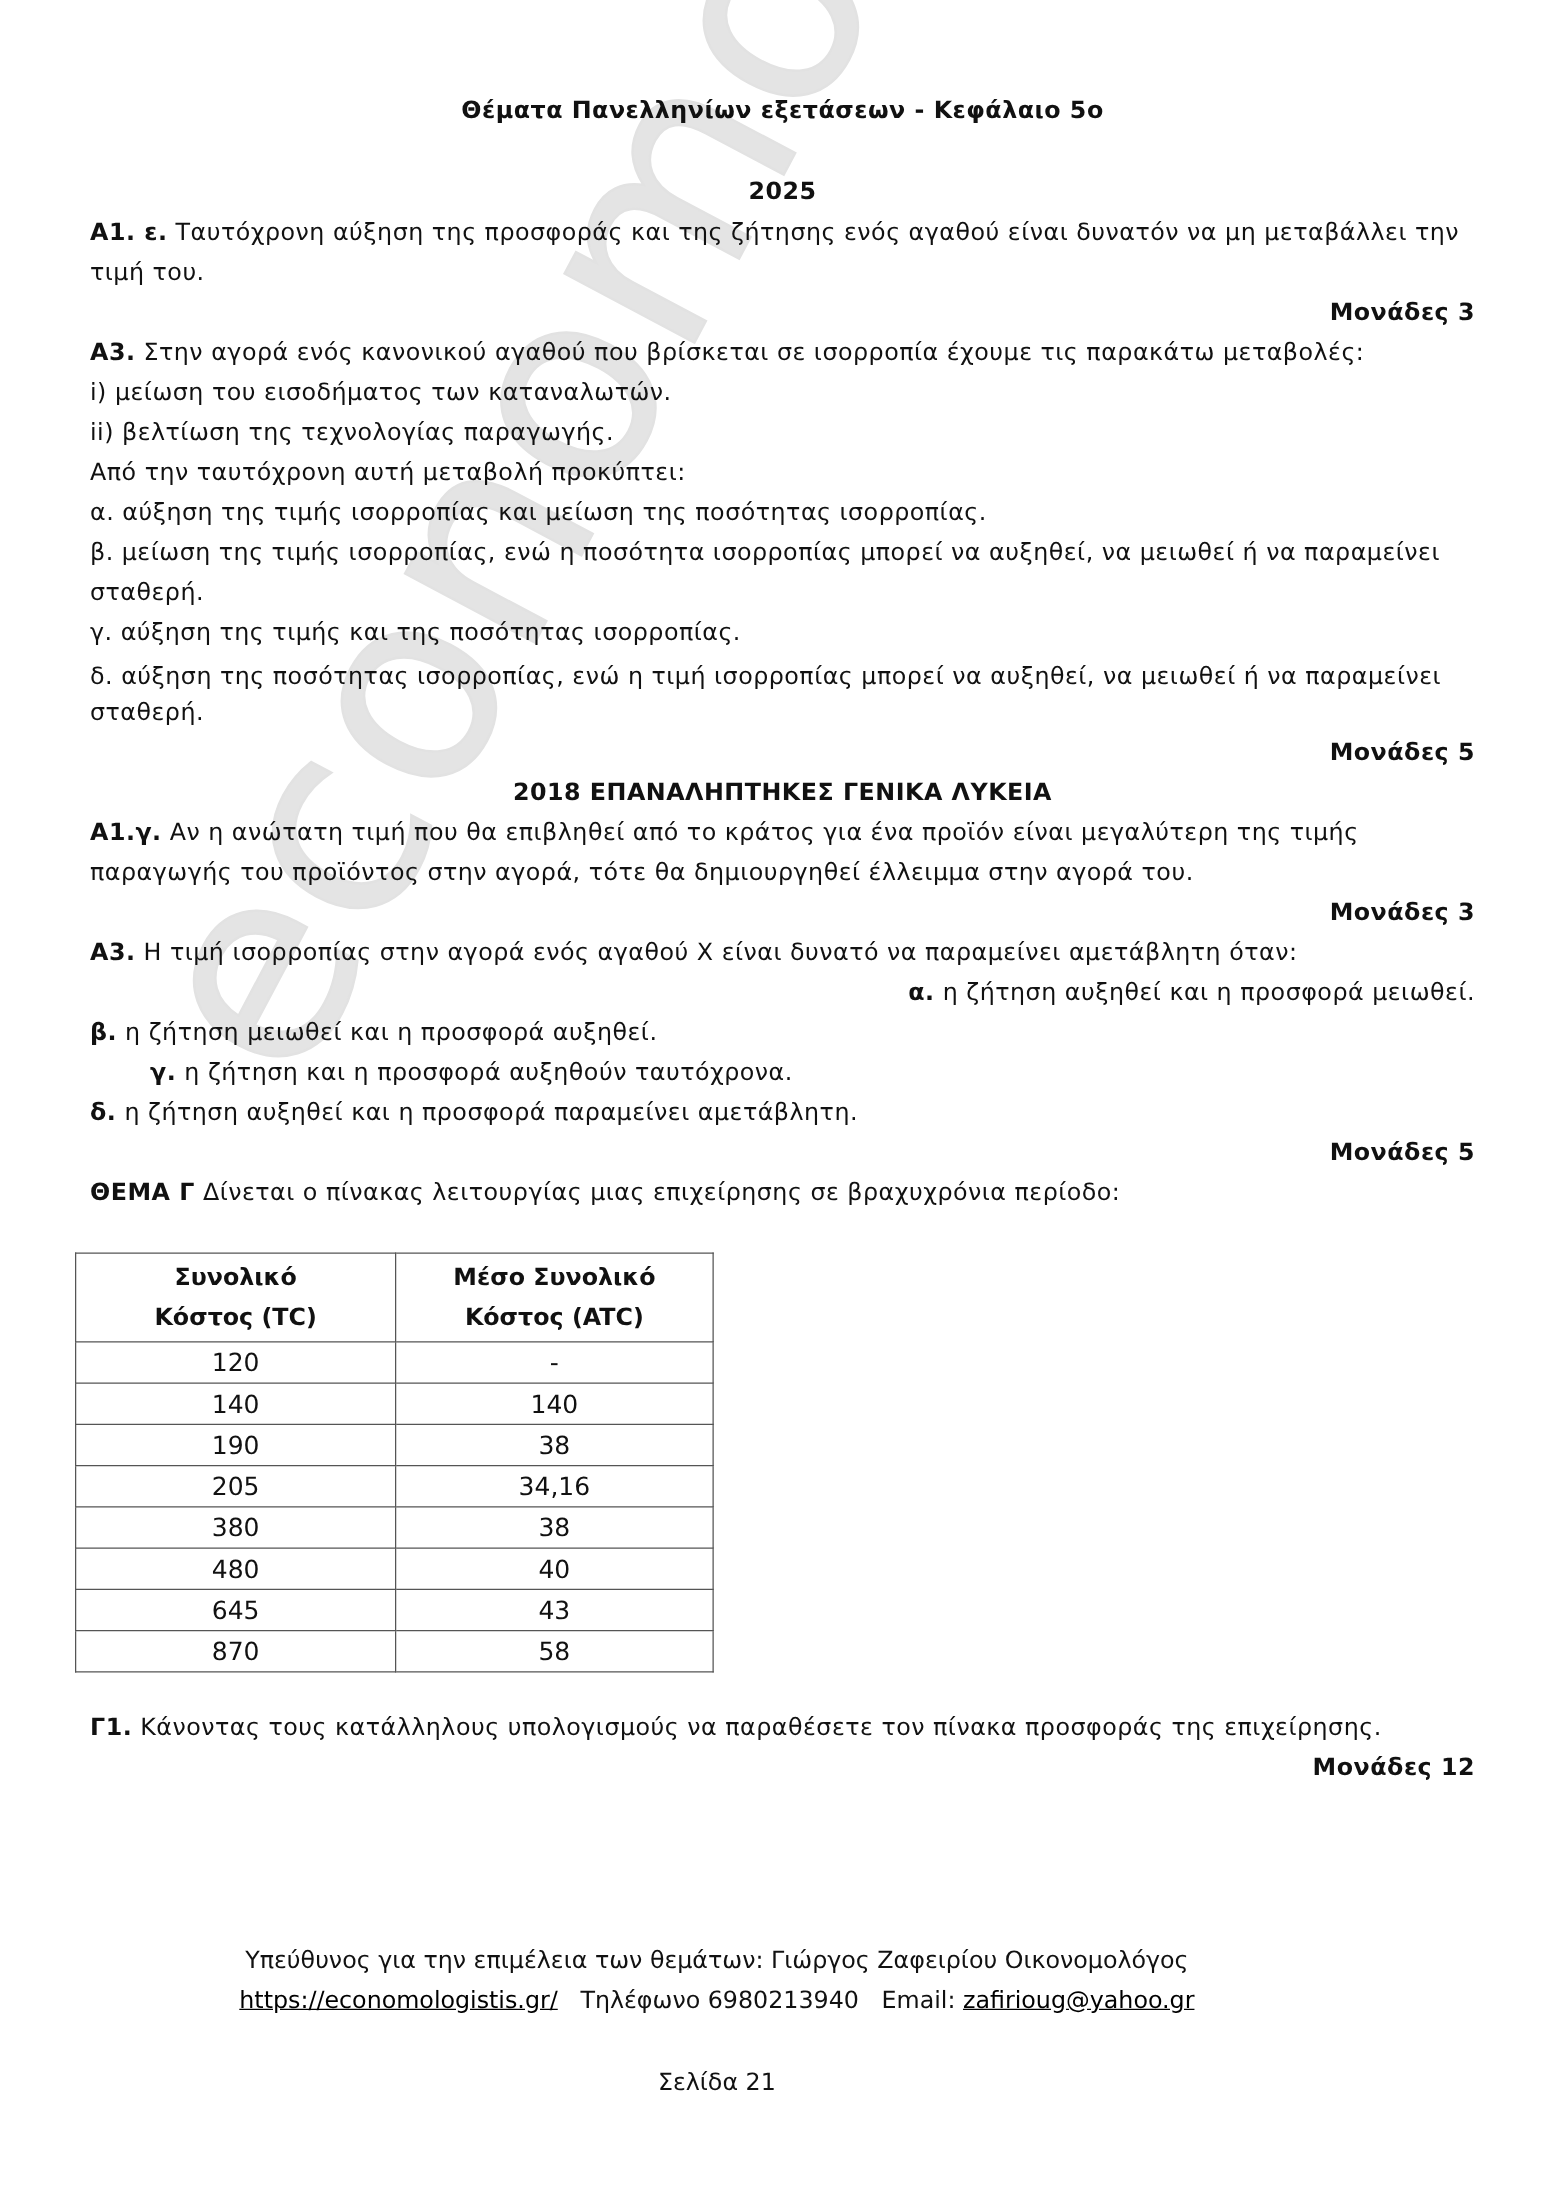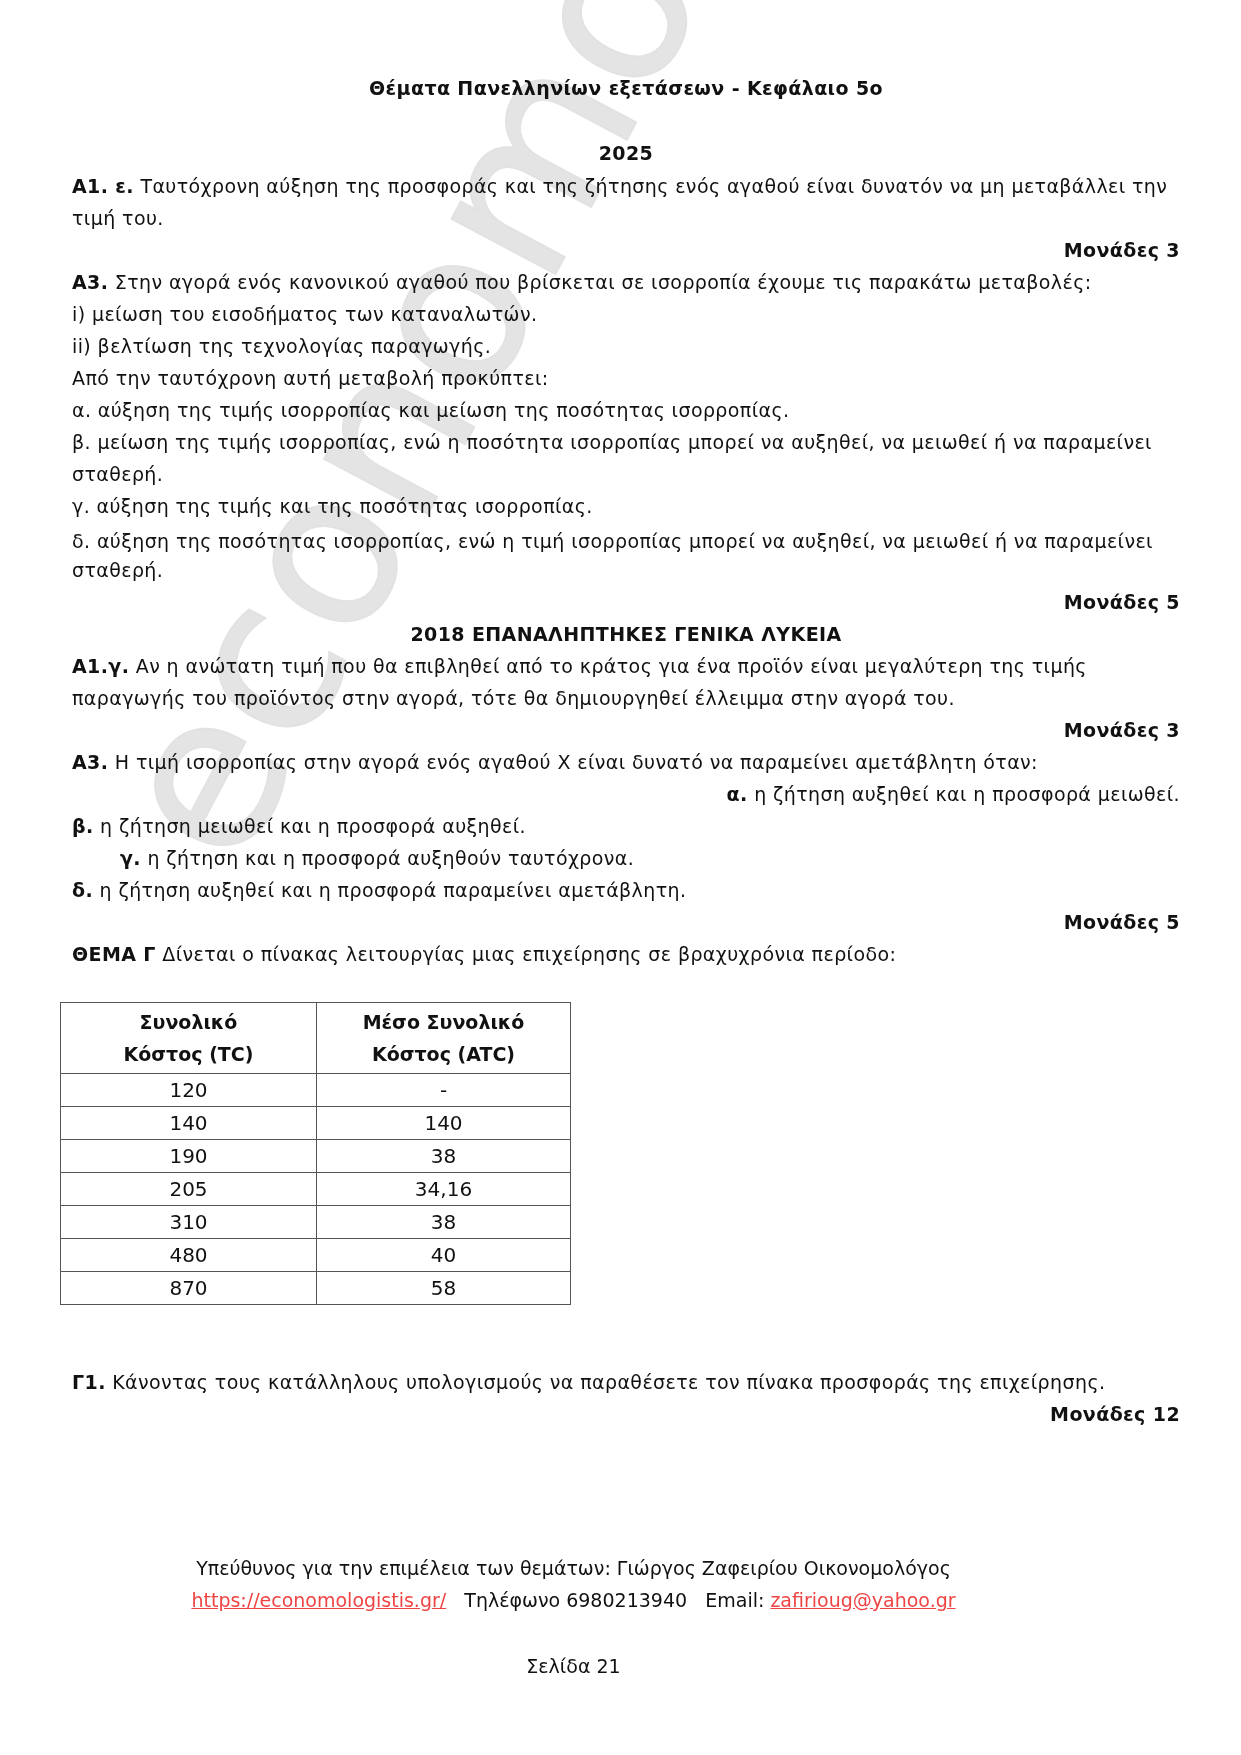--- a/index.html
+++ b/index.html
@@ -20,21 +20,21 @@
     .label { font-weight: bold; }
     table.costs { position: absolute; left: 60px; top: 1002px; width: 511px;
       border-collapse: collapse; z-index: 1; font-size: 20px; }
     table.costs th, table.costs td { border: 1.5px solid #555; text-align: center;
       padding: 0; font-family: "DejaVu Sans", sans-serif; }
     table.costs th { height: 70px; font-weight: bold; line-height: 32px; font-size: 19px; }
     table.costs td { height: 32px; line-height: 32px; }
     table.costs th:first-child, table.costs td:first-child { width: 255px; }
     .footer { position: absolute; left: 0; width: 1147px; text-align: center;
       font-size: 19px; line-height: 32px; z-index: 1; white-space: nowrap; }
-    .link { color: #ef4444; text-decoration: underline; }
+    .link { color: #000000; text-decoration: underline; }
   </style>
 </head>
 <body>
 
 <div class="page">
 
   <div class="watermark">economologistis.gr</div>
 
   <div class="content">
 
@@ -131,26 +131,30 @@
         </tr>
       <tr>
           <td>190</td>
           <td>38</td>
         </tr>
       <tr>
           <td>205</td>
           <td>34,16</td>
         </tr>
       <tr>
-          <td>310</td>
+          <td>380</td>
           <td>38</td>
         </tr>
       <tr>
           <td>480</td>
           <td>40</td>
+        </tr>
+      <tr>
+          <td>645</td>
+          <td>43</td>
         </tr>
       <tr>
           <td>870</td>
           <td>58</td>
         </tr>
     </tbody>
   </table>
 
   <div class="footer" style="top:1552px;">Υπεύθυνος για την επιμέλεια των θεμάτων: Γιώργος Ζαφειρίου Οικονομολόγος</div>
   <div class="footer" style="top:1584px;">

